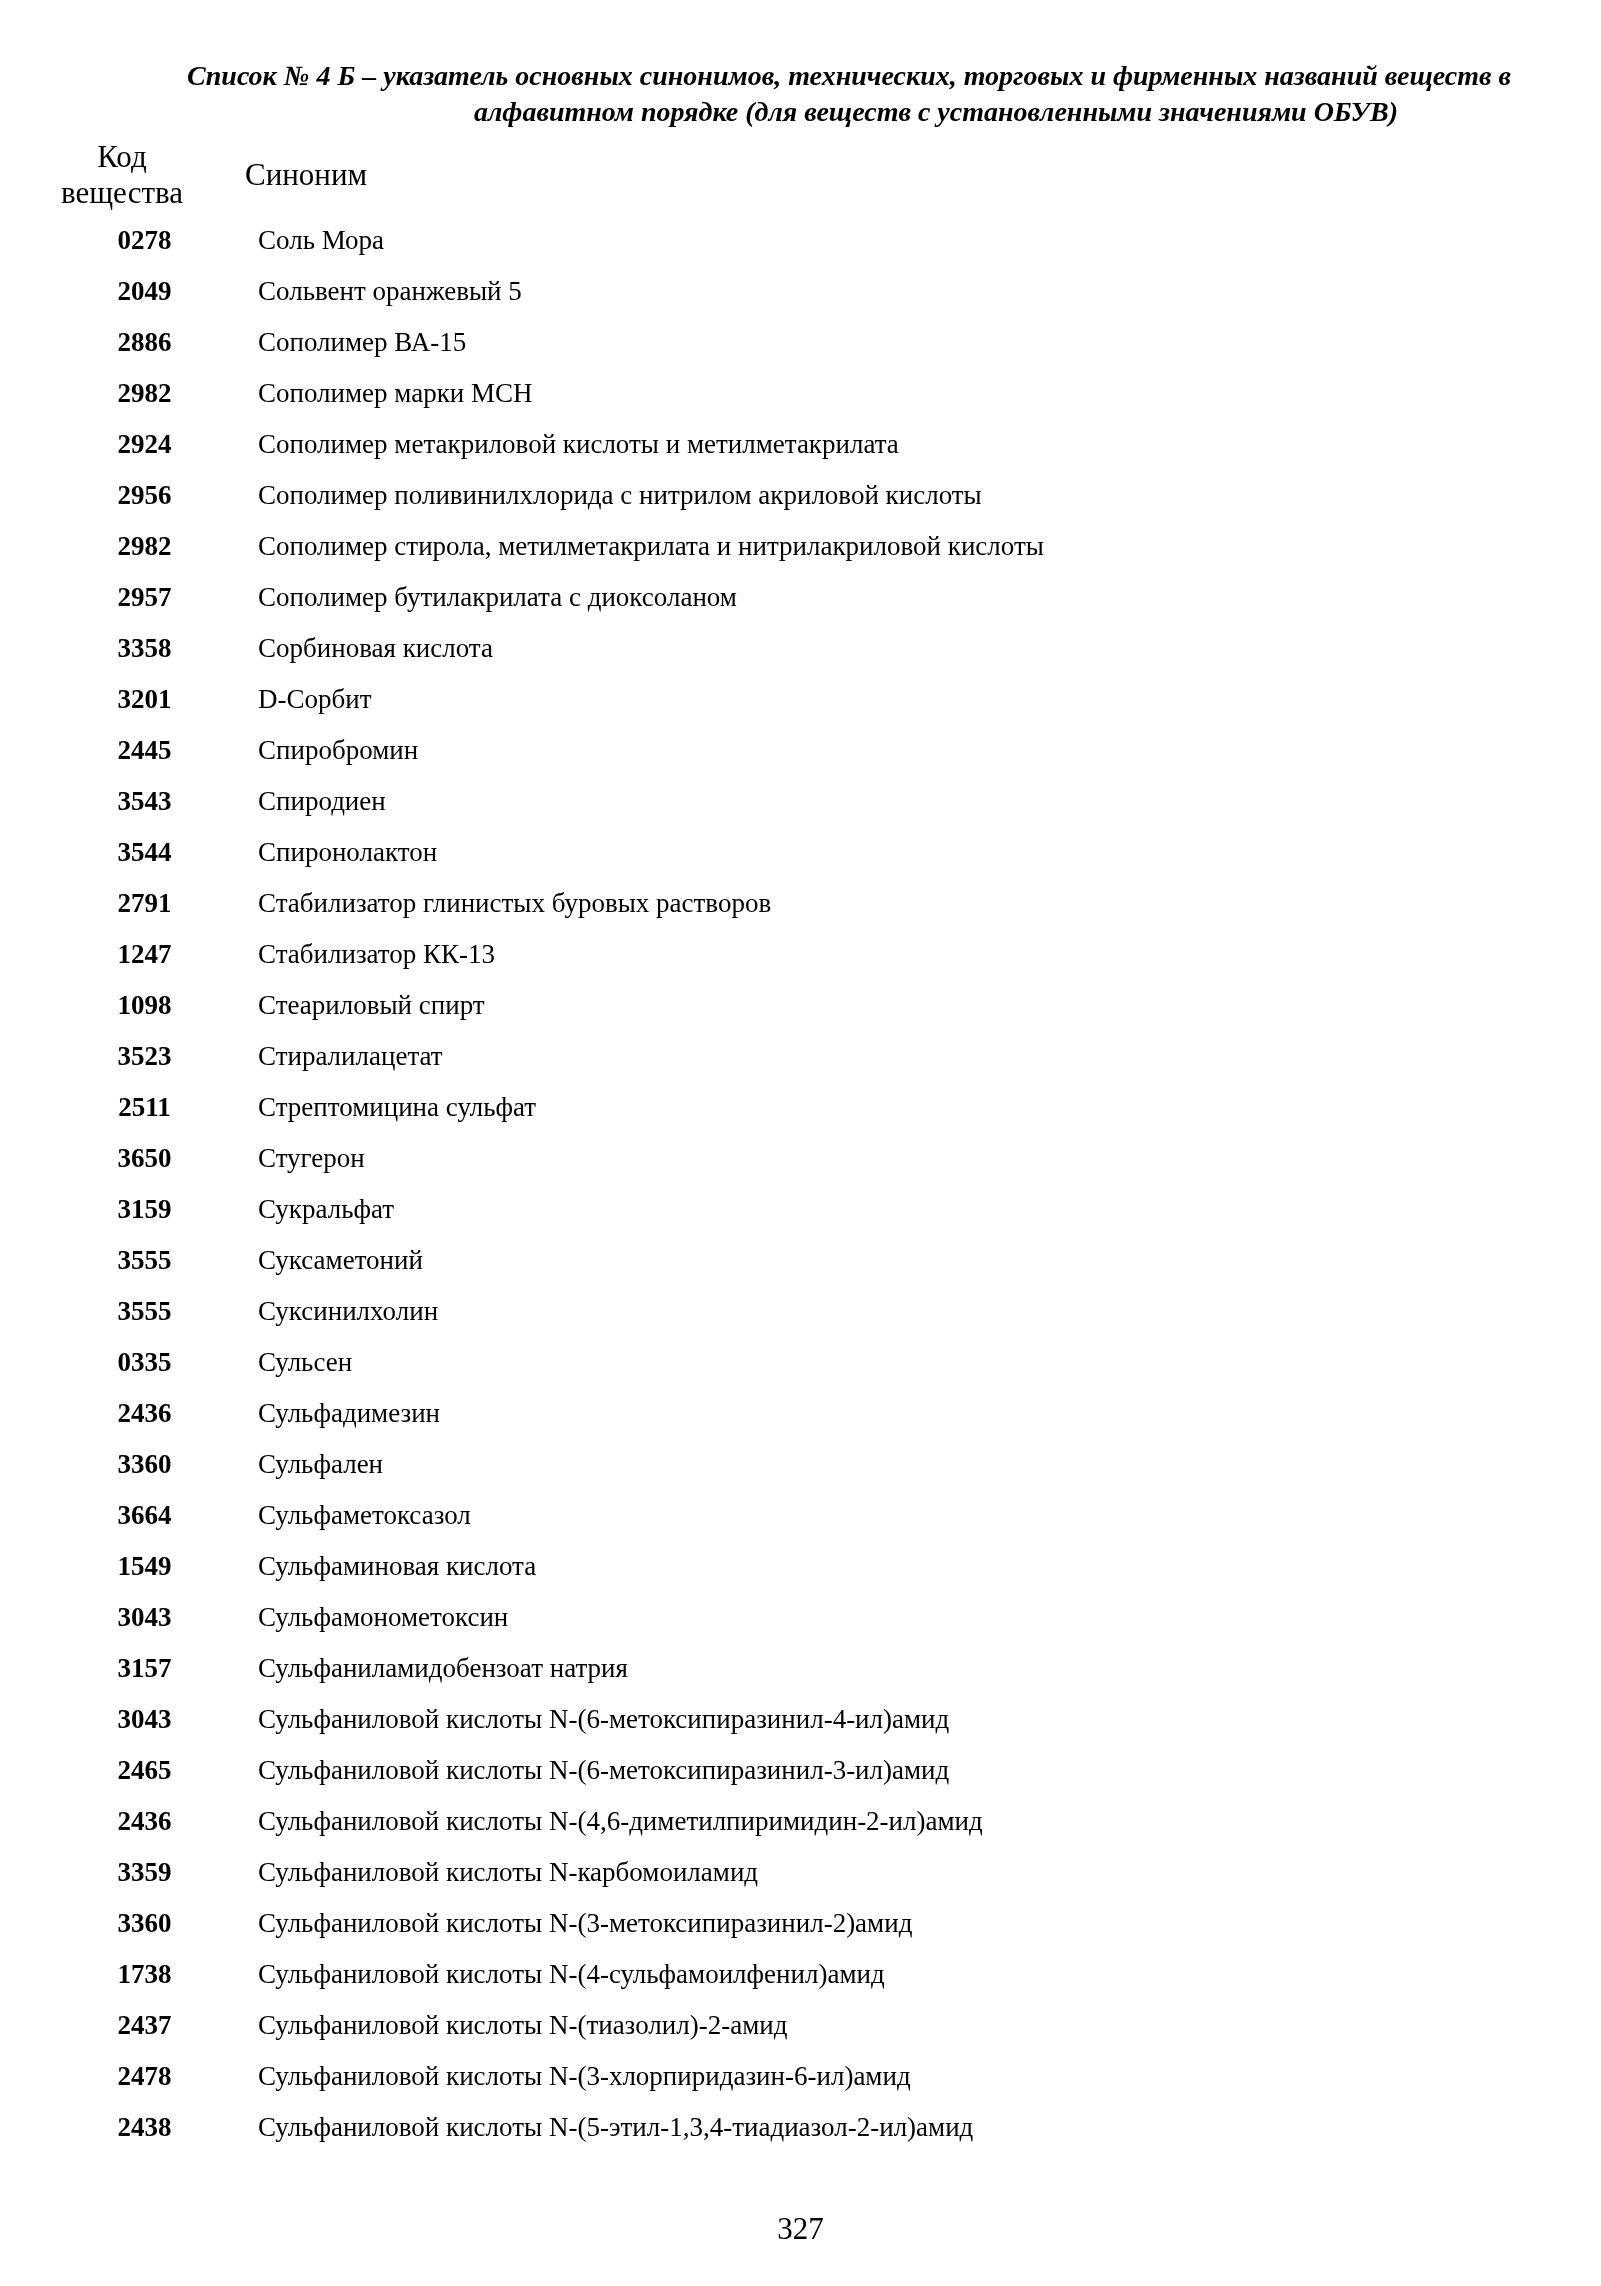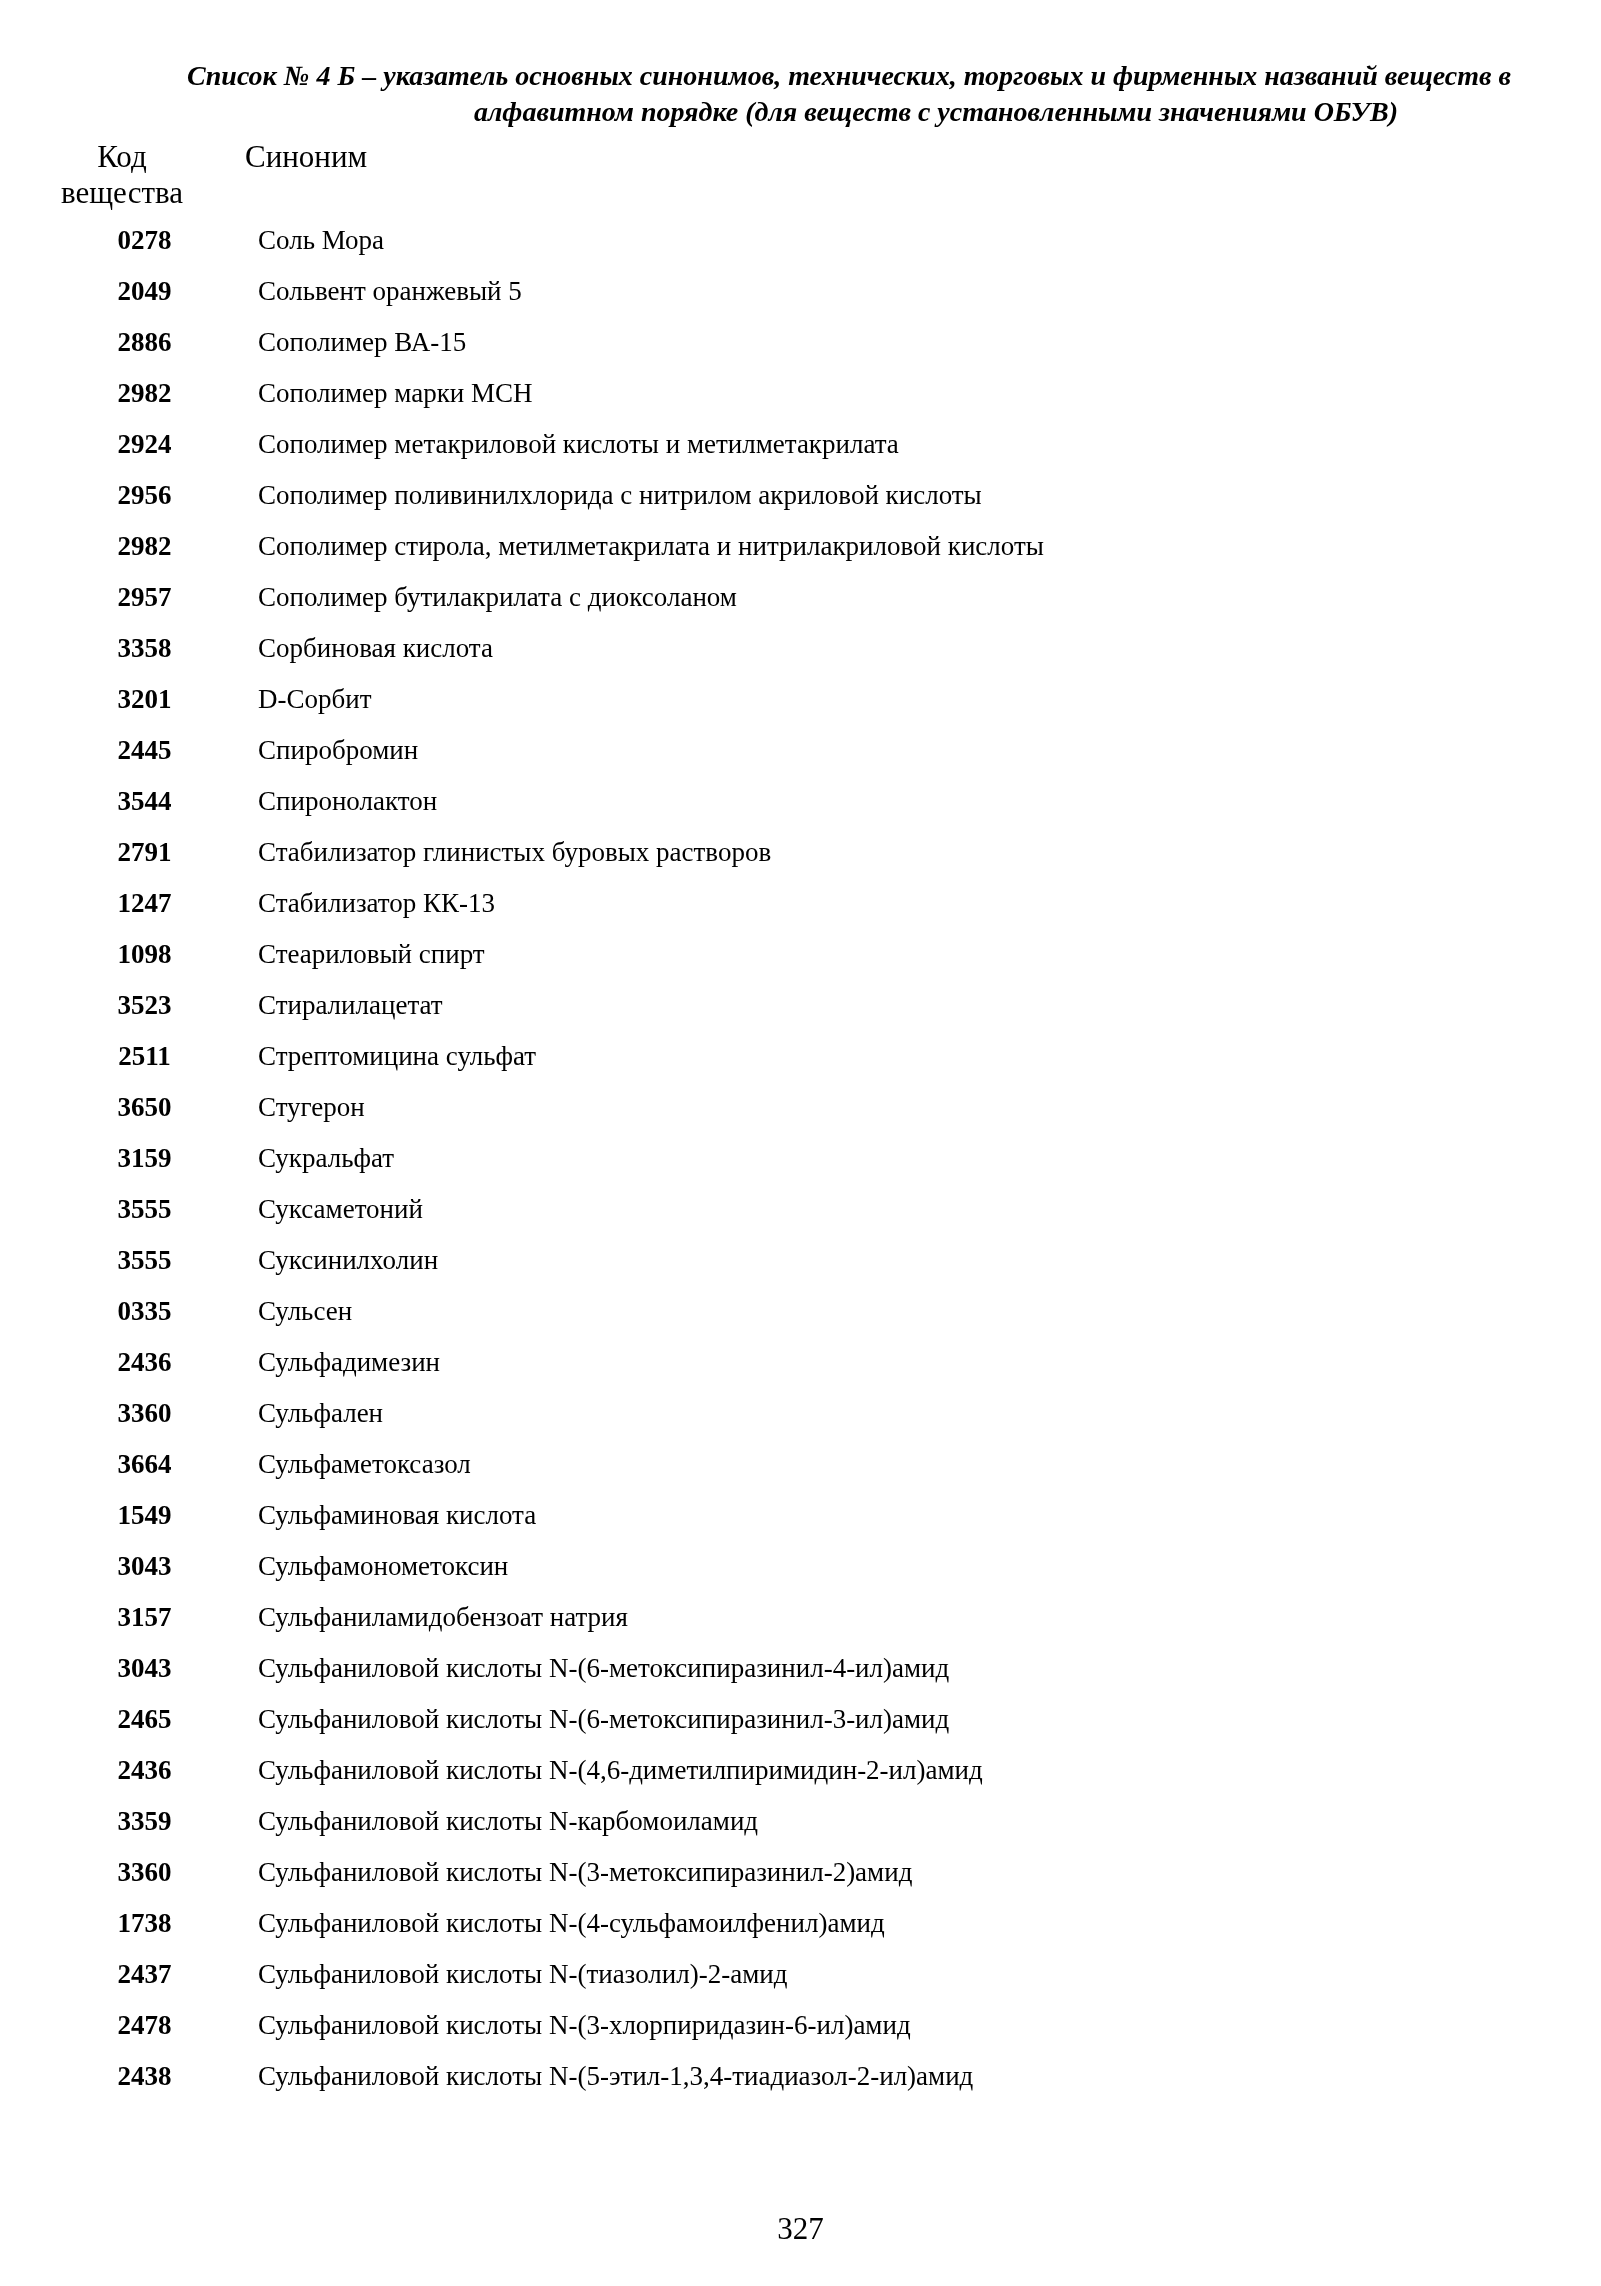--- a/index.html
+++ b/index.html
@@ -22,21 +22,21 @@
   }
   .doc-title .line2 {
     transform: translateX(-113px);
   }
   .synonym-table {
     margin-top: 9px;
     padding-left: 54px;
   }
   .header-row {
     display: flex;
-    align-items: flex-start;
+    align-items: center;
     font-size: 31px;
     line-height: 36px;
     margin-bottom: 3.6px;
   }
   .header-code-cell {
     width: 181px;
     flex: none;
   }
   .header-code-cell span {
     display: inline-block;
@@ -126,20 +126,24 @@
       </div>
       <div class="row">
         <div class="code-cell">3201</div>
         <div class="syn-cell">D-Сорбит</div>
       </div>
       <div class="row">
         <div class="code-cell">2445</div>
         <div class="syn-cell">Спиробромин</div>
       </div>
       <div class="row">
+        <div class="code-cell">3543</div>
+        <div class="syn-cell">Спиродиен</div>
+      </div>
+      <div class="row">
         <div class="code-cell">3544</div>
         <div class="syn-cell">Спиронолактон</div>
       </div>
       <div class="row">
         <div class="code-cell">2791</div>
         <div class="syn-cell">Стабилизатор глинистых буровых растворов</div>
       </div>
       <div class="row">
         <div class="code-cell">1247</div>
         <div class="syn-cell">Стабилизатор КК-13</div>

